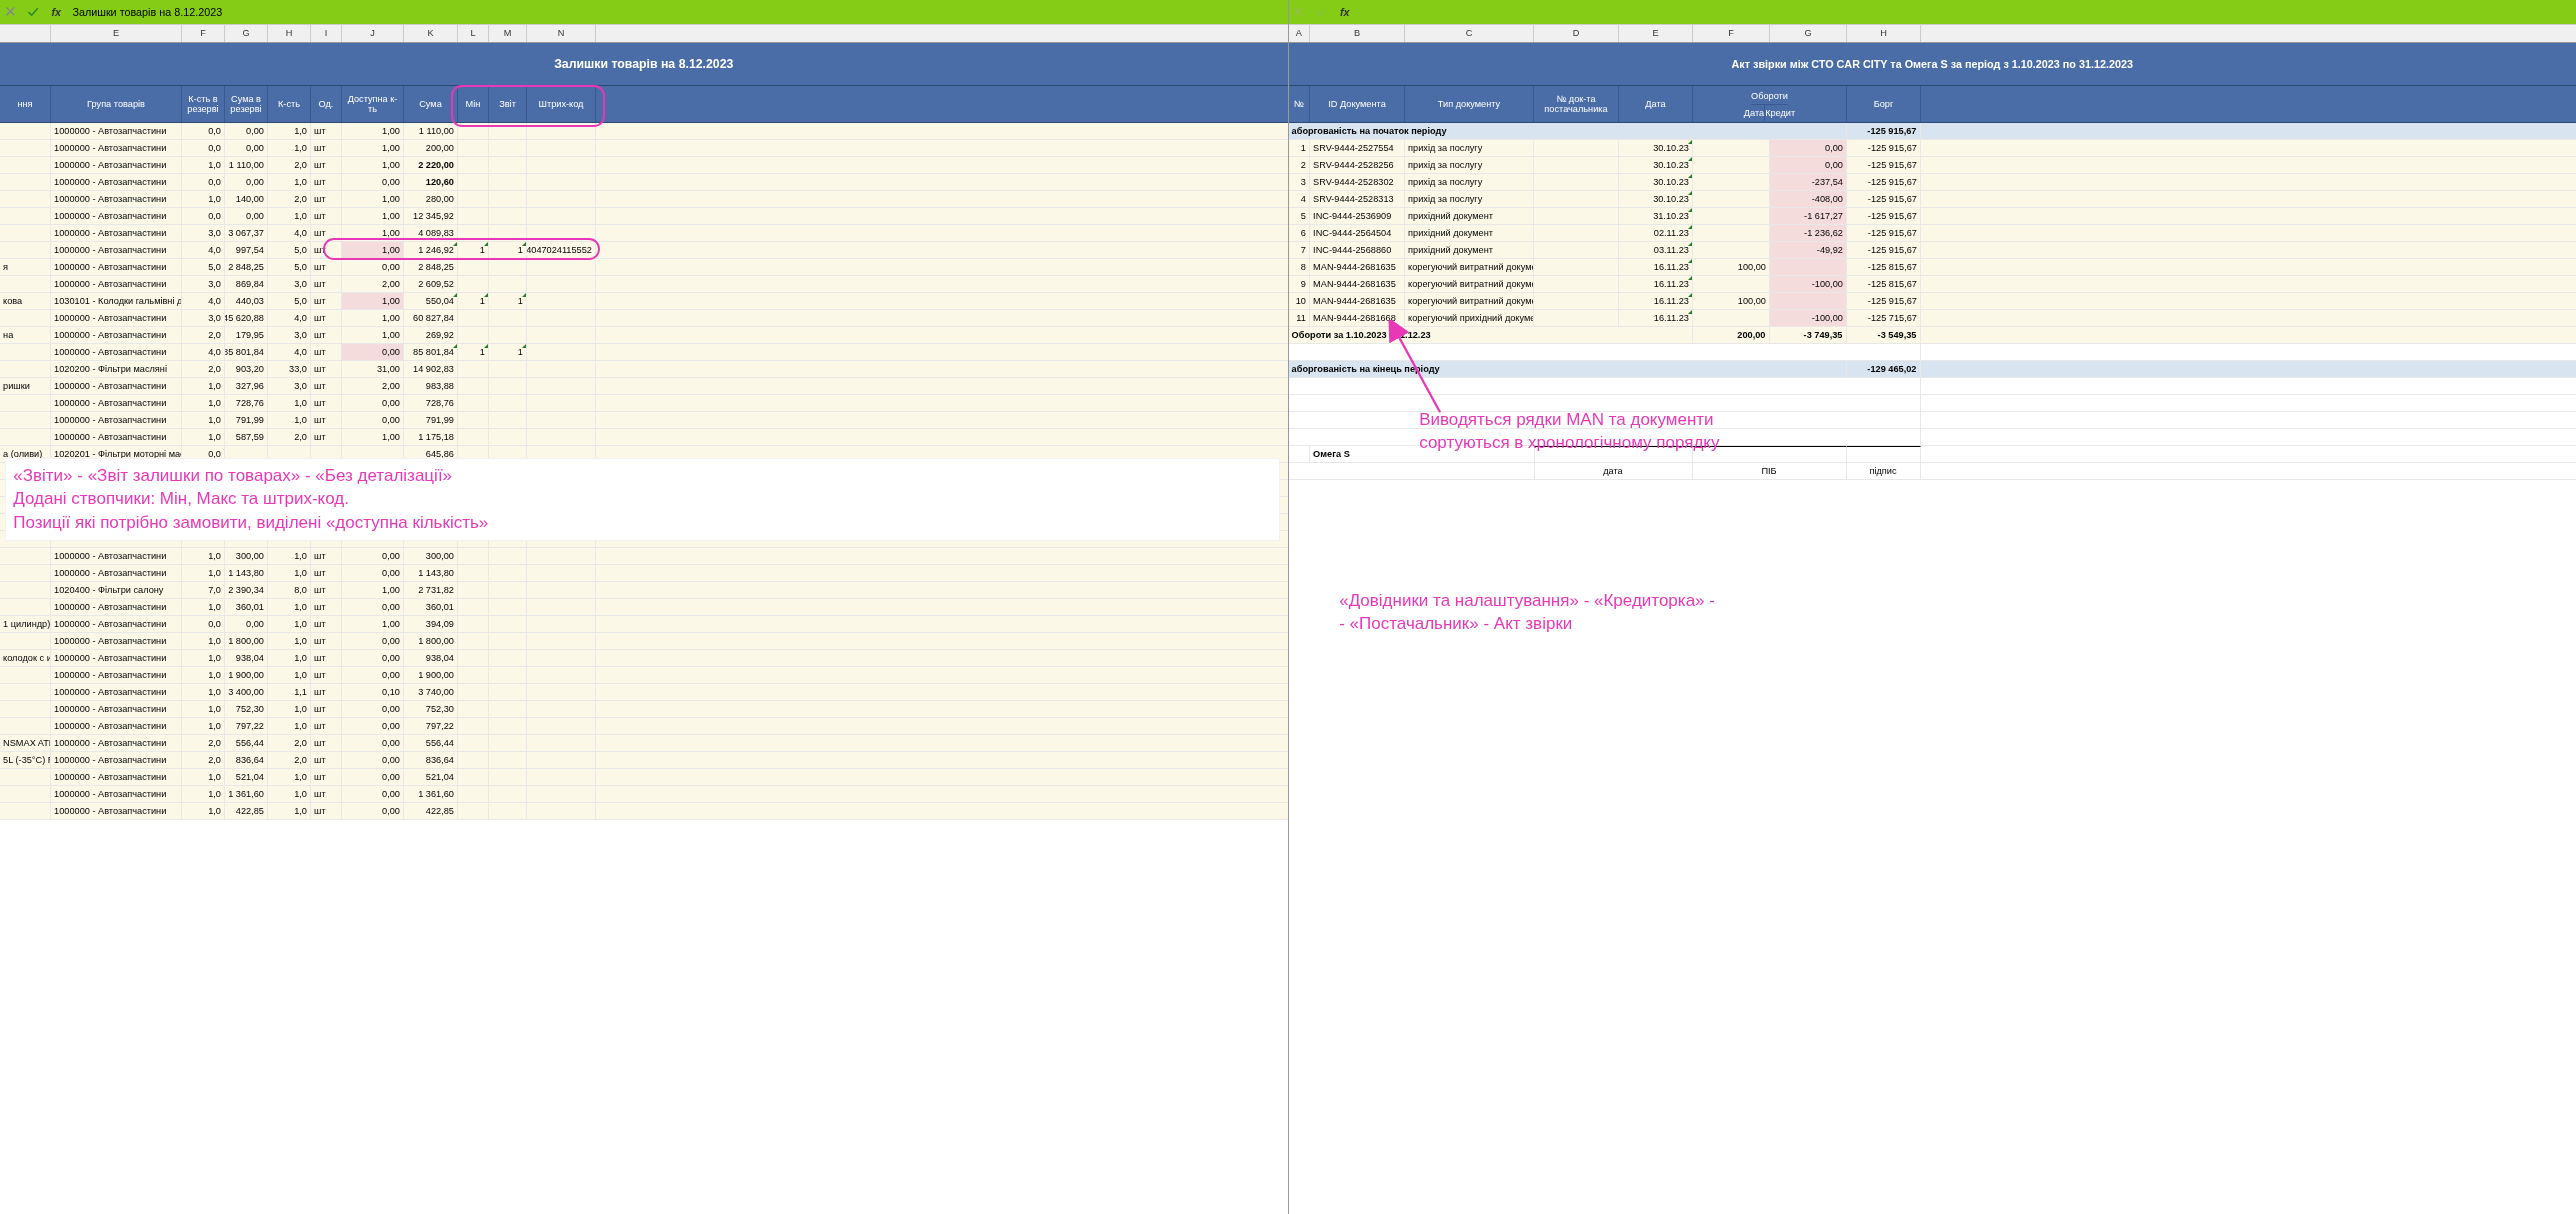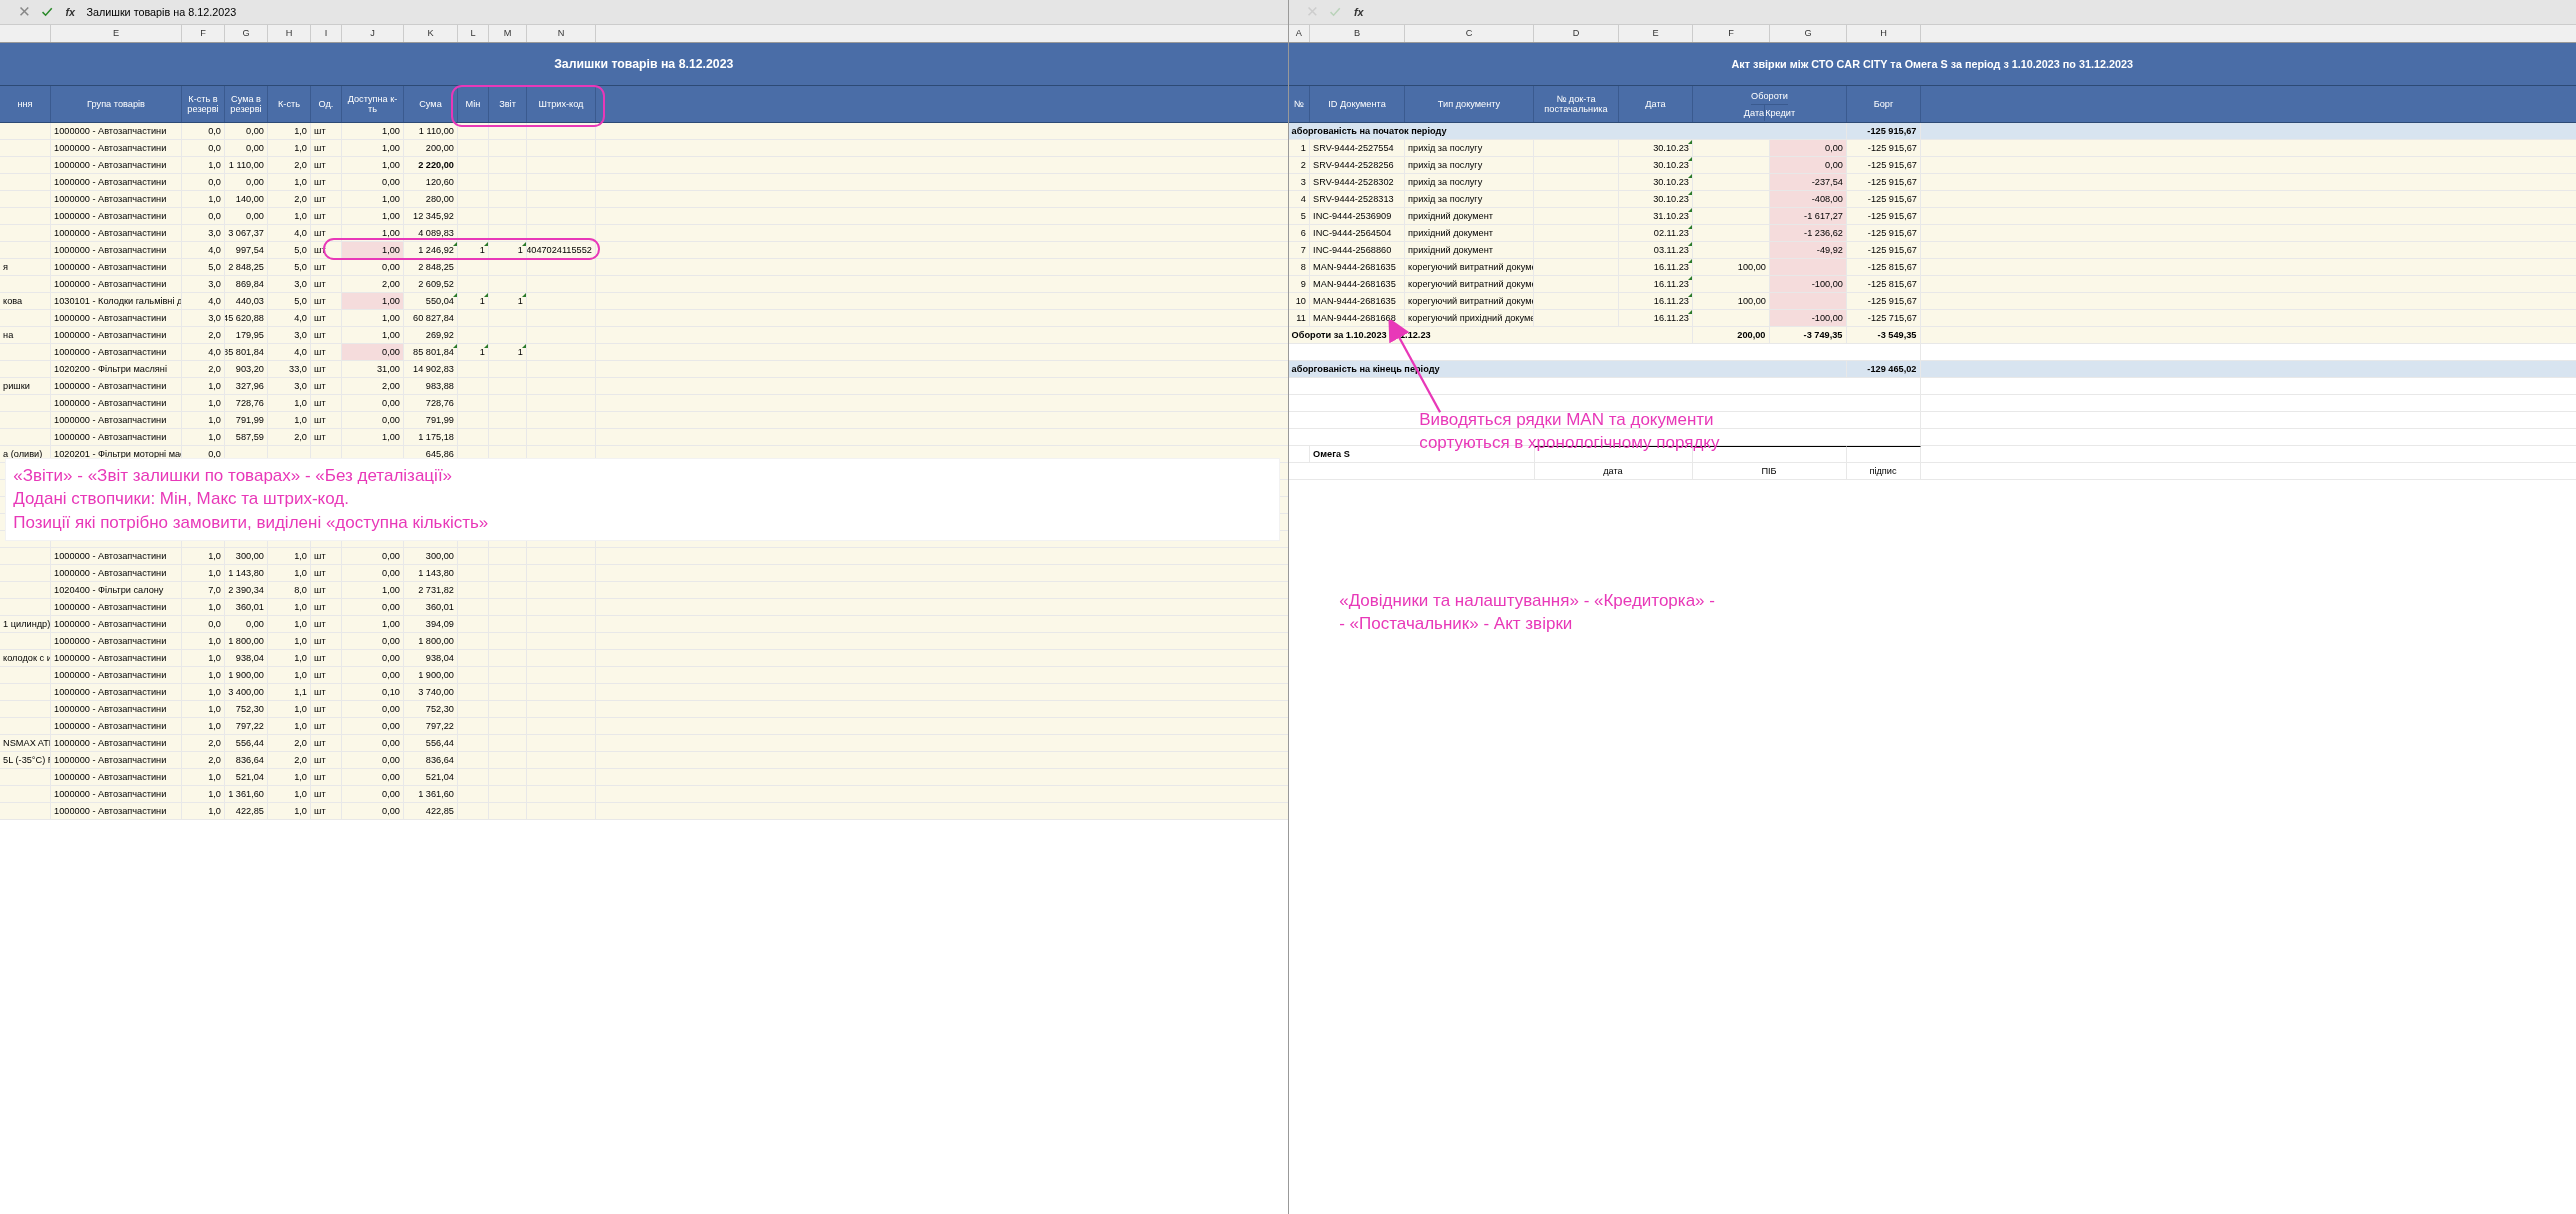--- a/index.html
+++ b/index.html
@@ -1,20 +1,20 @@
 <!DOCTYPE html>
 <html style="font-size:12.3px"><head>
 <meta charset="utf-8">
 <style>
 *{box-sizing:border-box;margin:0;padding:0}
 body{font-family:Arial,Helvetica,sans-serif;font-size:8.5px;background:#fff;overflow:hidden}
 .app{display:flex;width:2576px;height:1215px}
 .pane{flex:1;position:relative;border-right:0.8px solid #999;overflow:hidden}
 .pane:last-child{border-right:none}
-.formula-bar{display:flex;align-items:center;height:24.6px;border-bottom:0.8px solid #ccc;background:#e5e5e5;padding:0 14px;font-size:10.8px}
+.formula-bar{display:flex;align-items:center;height:24.6px;border-bottom:0.8px solid #ccc;background:#84cc16;padding:0 0;font-size:10.8px}
 .fb-btn{width:20px;height:18.5px;display:flex;align-items:center;justify-content:center;margin-right:3.1px;color:#666}
 .fb-btn.green{color:#2a8a2a}
 .fb-btn.fx{font-style:italic;font-weight:bold;color:#333}
 .fb-input{flex:1;padding:3.1px;font-size:10.8px}
 .col-headers{display:flex;height:18.5px;background:#f0f0f0;border-bottom:0.8px solid #999}
 .col-h{display:flex;align-items:center;justify-content:center;border-right:0.8px solid #ccc;color:#333;font-size:9.2px}
 .banner{background:#4a6da7;color:#fff;font-weight:bold;font-size:12.3px;display:flex;align-items:center;justify-content:center;height:43px;border-bottom:0.8px solid #2d4a75}
 .table-headers{display:flex;background:#4a6da7;color:#fff;font-size:9.2px;height:37px;border-bottom:0.8px solid #2d4a75}
 .th{display:flex;align-items:center;justify-content:center;text-align:center;border-right:0.8px solid #3a5a8f;padding:1.5px}
 .th-stack{display:flex;flex-direction:column;height:100%}
@@ -127,21 +127,21 @@
           <div class="cell r" style="width: 69px; position: relative;"></div>
         </div>
         <div class="row">
           <div class="cell" style="width: 51px; position: relative;"></div>
           <div class="cell" style="width: 131px; position: relative;">1000000 - Автозапчастини</div>
           <div class="cell r" style="width: 43px; position: relative;">0,0</div>
           <div class="cell r" style="width: 43px; position: relative;">0,00</div>
           <div class="cell r" style="width: 43px; position: relative;">1,0</div>
           <div class="cell" style="width: 31px; position: relative;">шт</div>
           <div class="cell r" style="width: 62px; position: relative;">0,00</div>
-          <div class="cell r" style="width: 54px; position: relative;">120,60</div>
+          <div class="cell r" style="width: 54px; position: relative; font-weight: bold;">120,60</div>
           <div class="cell r" style="width: 31px; position: relative;"></div>
           <div class="cell r" style="width: 38px; position: relative;"></div>
           <div class="cell r" style="width: 69px; position: relative;"></div>
         </div>
         <div class="row">
           <div class="cell" style="width: 51px; position: relative;"></div>
           <div class="cell" style="width: 131px; position: relative;">1000000 - Автозапчастини</div>
           <div class="cell r" style="width: 43px; position: relative;">1,0</div>
           <div class="cell r" style="width: 43px; position: relative;">140,00</div>
           <div class="cell r" style="width: 43px; position: relative;">2,0</div>

